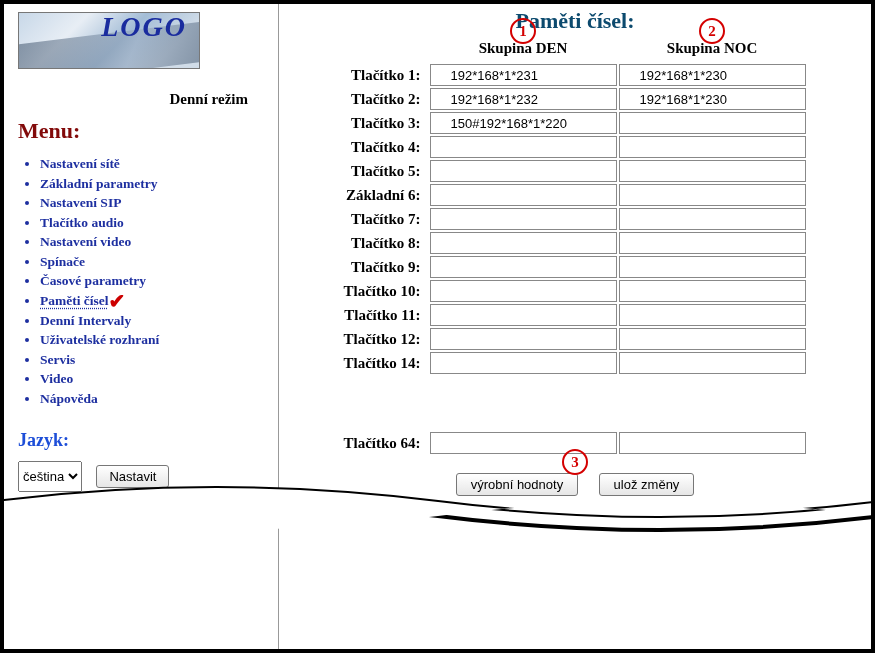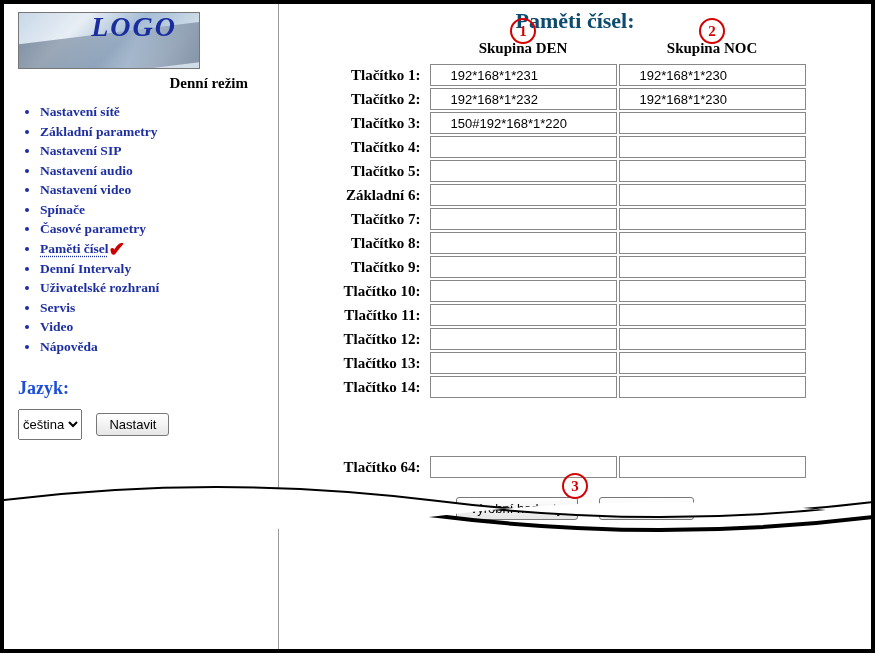--- a/index.html
+++ b/index.html
@@ -19,25 +19,25 @@
   }
   .logo{
     width:180px;height:55px;
     background:linear-gradient(135deg,#c8d8e8 0%,#e8eef5 30%,#a4bdd6 55%,#d0dce8 80%);
     border:1px solid #777;position:relative;overflow:hidden;
   }
   .logo::before{content:"";position:absolute;left:-8px;top:20px;width:200px;height:40px;
     background:linear-gradient(120deg,#3a4e66 0%,#95a7bd 60%,#3a4e66 100%);
     transform:rotate(-7deg);opacity:.55}
   .logo-text{
-    position:absolute;top:-2px;right:22px;
+    position:absolute;top:-2px;right:12px;
     font:italic 700 28px "Times New Roman",serif;
     color:#1a2c9e;letter-spacing:2px;margin-left:24px;
   }
-  .mode{font:700 15px Verdana;text-align:right;margin:6px 20px 10px 0}
+  .mode{font:700 15px Verdana;text-align:right;margin:22px 20px 10px 0}
   .menu-h{font:700 22px Verdana;color:#820a0a;margin:6px 0 10px 0}
   ul.menu{margin:0 0 0 4px;padding:0 0 0 18px}
   ul.menu li{font:700 13.5px Verdana;color:#1d2fa0;line-height:1.45;list-style:disc}
   ul.menu li.sel{text-decoration:underline dotted #1d2fa0 ;text-underline-offset:3px;position:relative}
   .check{color:#c00;font-size:20px;font-weight:700;position:absolute;top:-4px}
   .lang-h{font:700 18px Verdana;color:#1d4ed8;margin:22px 0 10px 0}
   select{font:13px Arial;height:31px}
   button.set{
     font:13px Arial;padding:3px 12px;margin-left:10px;
     border:1px solid #777;border-radius:3px;
@@ -78,25 +78,26 @@
 <body>
 
 <div class="wrap">
 
   <div class="sidebar">
     <div class="logo">
       <span class="logo-text">LOGO</span>
     </div>
     <div class="mode">Denní režim</div>
 
+    <div class="menu-h">Menu:</div>
     <ul class="menu" id="menu">
         <li>Nastavení sítě</li>
         <li>Základní parametry</li>
         <li>Nastavení SIP</li>
-        <li>Nastavení audio</li>
+        <li>Tlačítko audio</li>
         <li>Nastavení video</li>
         <li>Spínače</li>
         <li>Časové parametry</li>
         <li class="sel">Paměti čísel<span class="check">✔</span></li>
         <li>Denní Intervaly</li>
         <li>Uživatelské rozhraní</li>
         <li>Servis</li>
         <li>Video</li>
         <li>Nápověda</li>
       </ul>
@@ -182,25 +183,20 @@
             <td class="lbl">Tlačítko 11:</td>
             <td><input style=""></td>
             <td><input style=""></td>
           </tr>
           <tr>
             <td class="lbl">Tlačítko 12:</td>
             <td><input style=""></td>
             <td><input style=""></td>
           </tr>
           <tr>
-            <td class="lbl">Tlačítko 13:</td>
-            <td><input style=""></td>
-            <td><input style=""></td>
-          </tr>
-          <tr>
             <td class="lbl">Tlačítko 14:</td>
             <td><input style=""></td>
             <td><input style=""></td>
           </tr>
         </tbody>
     </table>
 
     <div class="gap"></div>
 
     <table>

